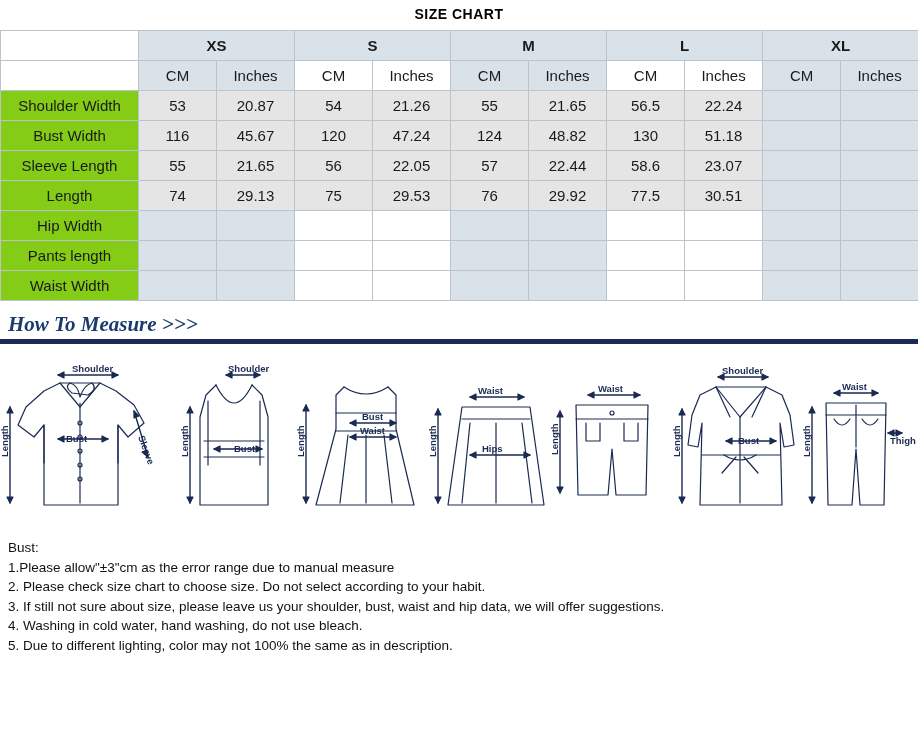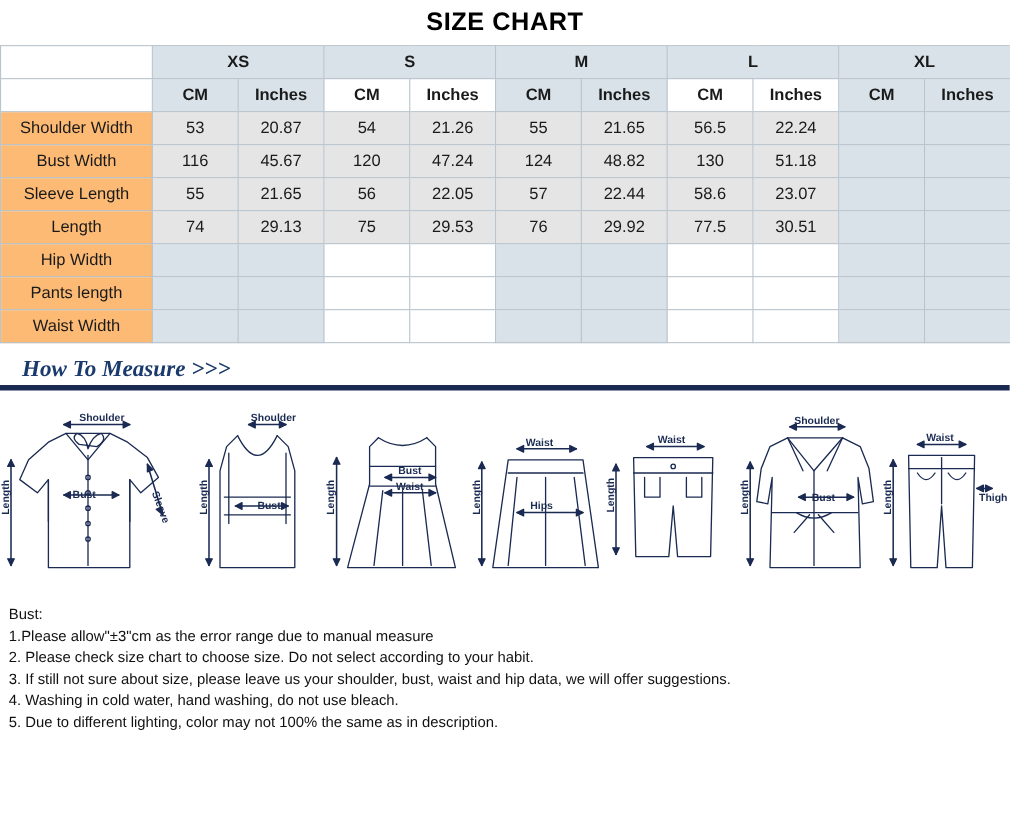--- a/index.html
+++ b/index.html
@@ -14,21 +14,21 @@
     color: #111111;
     overflow: hidden;
   }
   .page {
     position: relative;
     width: 918px;
     height: 750px;
   }
   .title {
     text-align: center;
-    font-size: 23px;
+    font-size: 14px;
     font-weight: bold;
     letter-spacing: 0.5px;
     padding: 6px 0 8px 0;
     color: #000;
   }
   table.size-chart {
     border-collapse: collapse;
     width: 918px;
     table-layout: fixed;
     padding-left: 16px;
@@ -41,58 +41,58 @@
     height: 29px;
     padding: 0;
   }
   .col-label { width: 138px; }
   .col-val { width: 78px; }
 
   td.row-label {
     text-align: left;
     padding-left: 12px;
     font-size: 14.5px;
-    background: #fdba74;
+    background: #84cc16;
   }
   th.size-head {
     background: #d9e2e8;
     color: #d00000;
     font-size: 21px;
     font-weight: bold;
     height: 36px;
   }
   th.blank-head {
     background: #ffffff;
     height: 36px;
   }
   td.unit-head {
     background: #ffffff;
     font-size: 14px;
-    font-weight: bold;
+    font-weight: normal;
     height: 32px;
   }
   td.unit-head.shaded {
     background: #d9e2e8;
   }
   td.val { background: #e5e5e5; }
   td.empty { background: #ffffff; }
   td.empty.shaded { background: #d9e2e8; }
 
   .how-bar {
     margin-top: 10px;
     position: relative;
     height: 34px;
   }
   .how-text {
     font-family: "Liberation Serif", serif;
     font-size: 21px;
     font-weight: bold;
     font-style: italic;
     color: #1a3a6b;
-    padding-left: 20px;
+    padding-left: 8px;
     line-height: 26px;
   }
   .how-rule {
     height: 5px;
     background: #1a2a52;
     margin-top: 2px;
   }
   .figures {
     position: relative;
     height: 185px;

